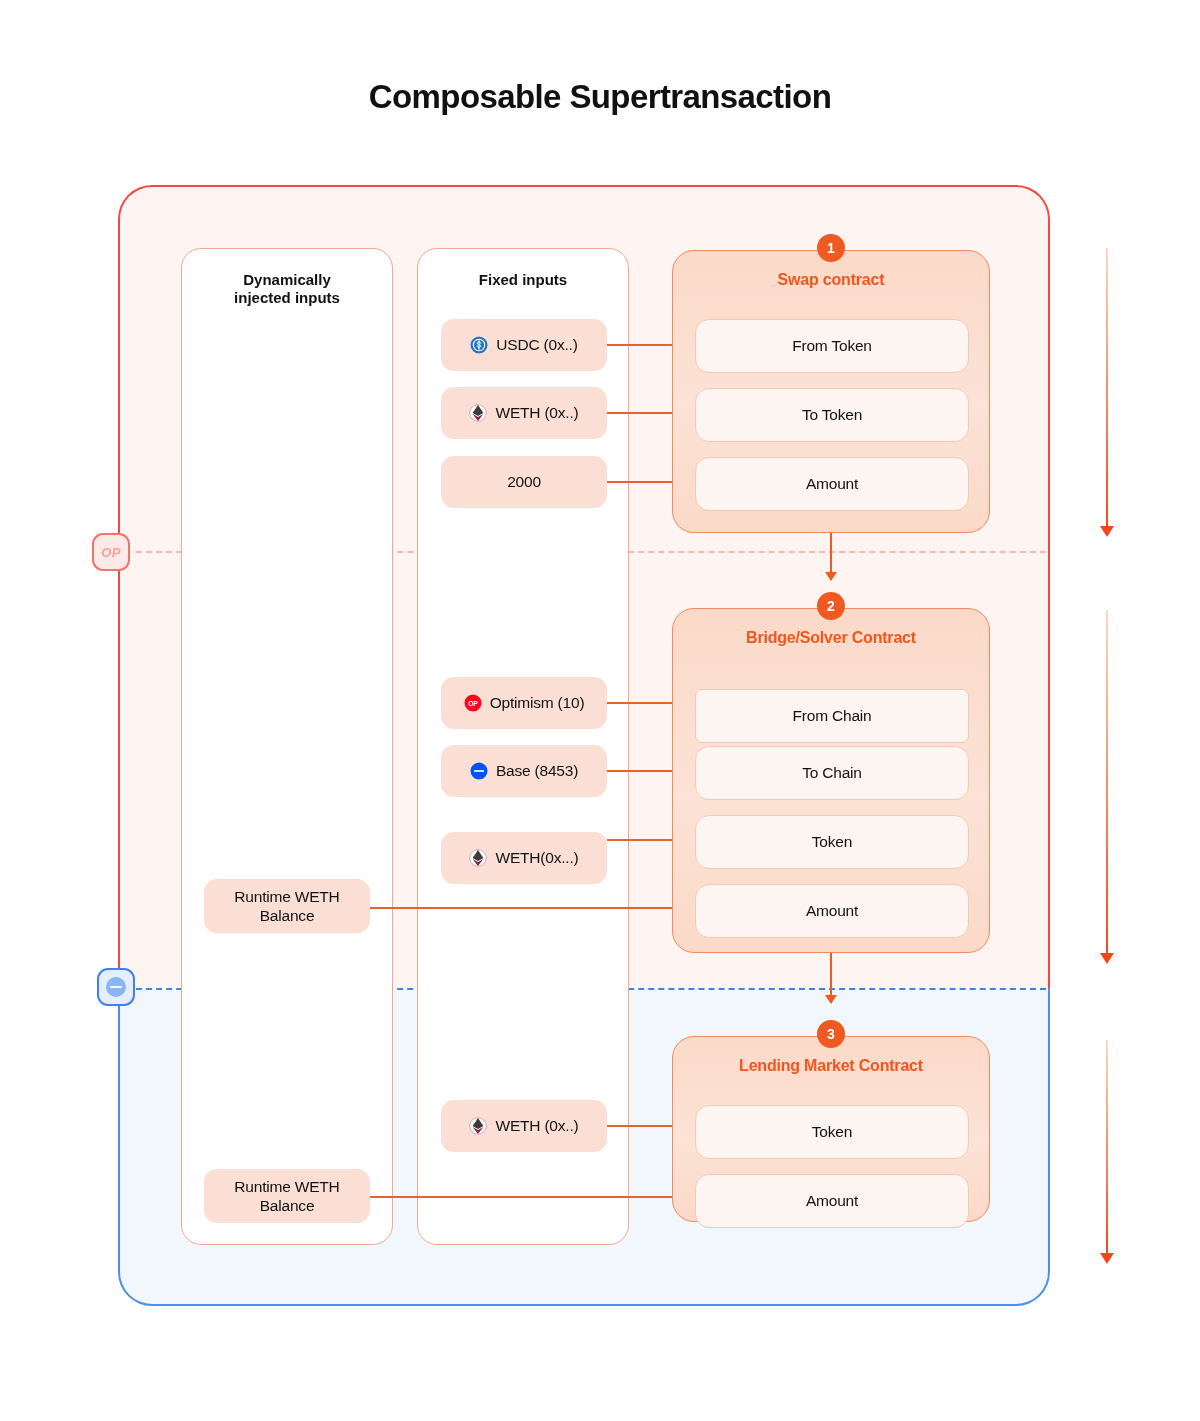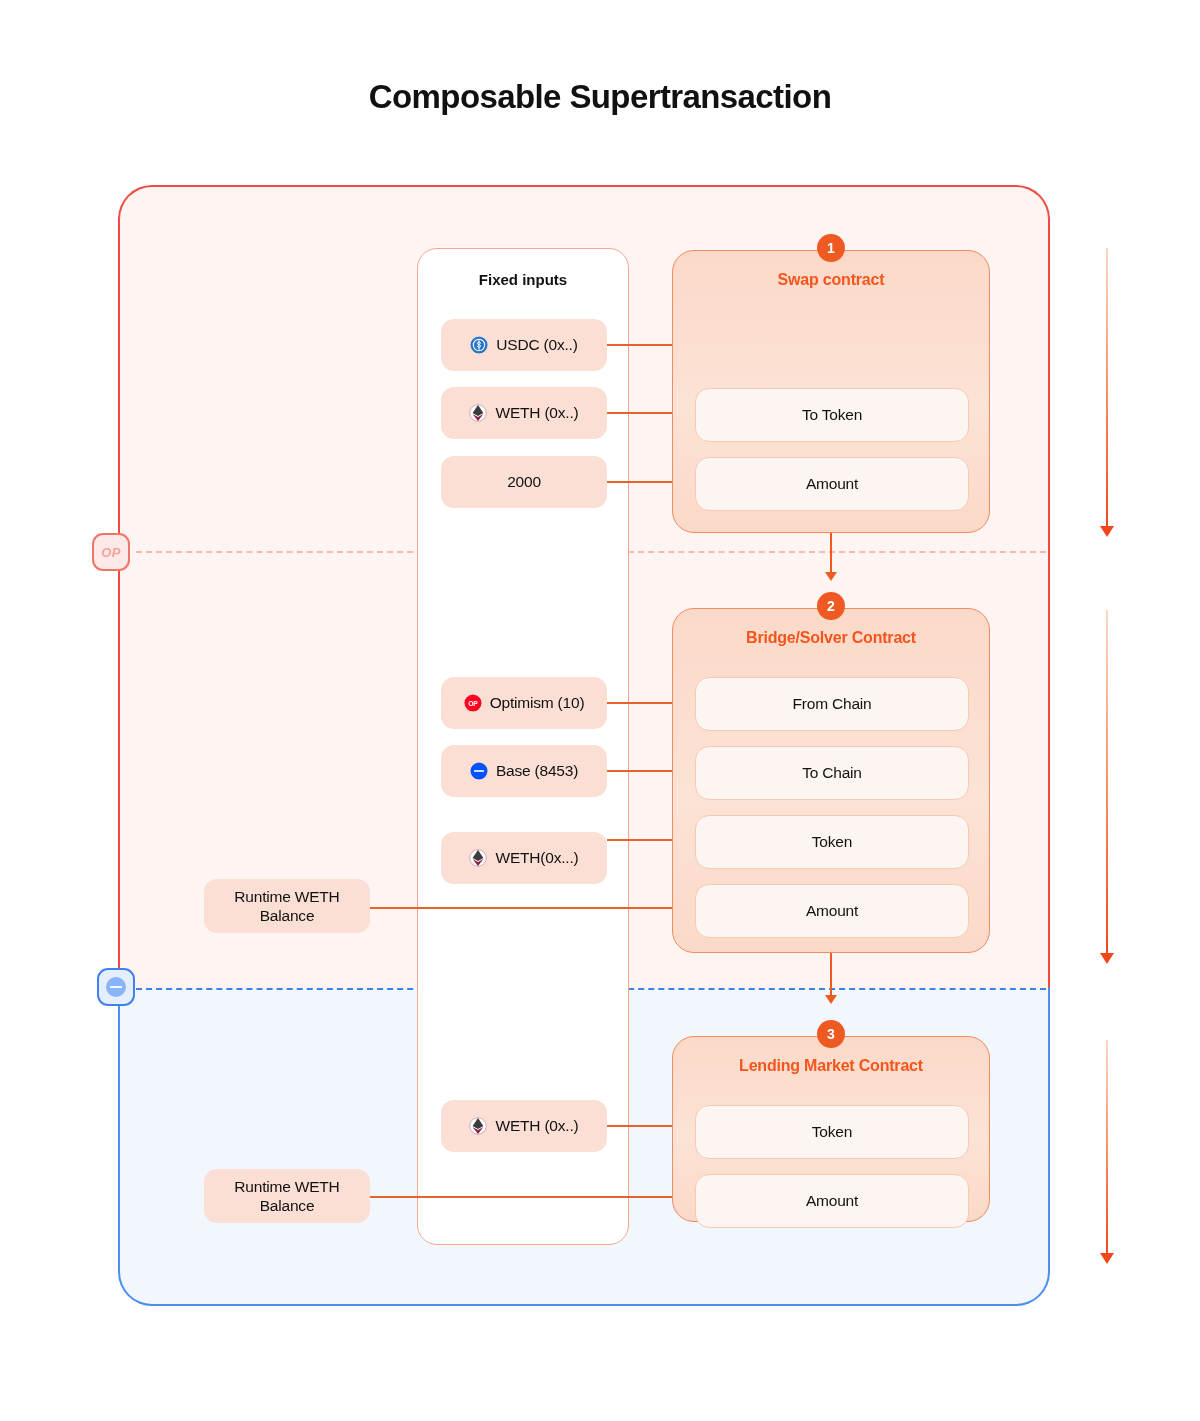--- a/index.html
+++ b/index.html
@@ -248,20 +248,26 @@
   <div class="chain-badge" id="badge-op">
     <span class="op-text">OP</span>
   </div>
   <div class="chain-badge" id="badge-base">
     <svg width="22" height="22" viewBox="0 0 22 22">
       <circle cx="11" cy="11" r="10" fill="#8ab4f8"></circle>
       <rect x="5" y="10" width="12" height="2" fill="#f2f7fe"></rect>
     </svg>
   </div>
 
+  <div class="column" id="col-dynamic">
+    <div class="column-header">
+      <span>Dynamically</span><br>
+      <span>injected inputs</span>
+    </div>
+  </div>
 
   <div class="column" id="col-fixed">
     <div class="column-header">Fixed inputs</div>
   </div>
 
   <div class="chip" style="left:441px; top:319px; width:166px; height:52px;">
     <svg class="tok" viewBox="0 0 20 20">
       <circle cx="10" cy="10" r="9.5" fill="#2775ca"></circle>
       <circle cx="10" cy="10" r="6.3" fill="none" stroke="#ffffff" stroke-width="1.2"></circle>
       <path d="M10 4.6v10.8" stroke="#ffffff" stroke-width="1.2"></path>
@@ -349,31 +355,32 @@
   <div class="arrowhead-right" style="left:689px; top:1121px;"></div>
 
   <div class="hline" style="left:370px; top:907px; width:323px;"></div>
   <div class="arrowhead-right" style="left:689px; top:903px;"></div>
 
   <div class="hline" style="left:370px; top:1196px; width:323px;"></div>
   <div class="arrowhead-right" style="left:689px; top:1192px;"></div>
 
   <div class="contract" style="left:672px; top:250px; width:318px; height:283px;">
     <div class="contract-title">Swap contract</div>
+    <div class="field" style="top:68px;">From Token</div>
     <div class="field" style="top:137px;">To Token</div>
     <div class="field" style="top:206px;">Amount</div>
   </div>
   <div class="step-badge" style="left:817px; top:234px;">1</div>
 
   <div class="vline" style="left:830px; top:533px; height:42px;"></div>
   <div class="arrowhead-down" style="left:825px; top:572px;"></div>
 
   <div class="contract" style="left:672px; top:608px; width:318px; height:345px;">
     <div class="contract-title">Bridge/Solver Contract</div>
-    <div class="field" style="top:68px;">From Chain</div>
+    <div class="field" style="top:80px;border-radius:7px;">From Chain</div>
     <div class="field" style="top:137px;">To Chain</div>
     <div class="field" style="top:206px;">Token</div>
     <div class="field" style="top:275px;">Amount</div>
   </div>
   <div class="step-badge" style="left:817px; top:592px;">2</div>
 
   <div class="vline" style="left:830px; top:953px; height:44px;"></div>
   <div class="arrowhead-down" style="left:825px; top:995px;"></div>
 
   <div class="contract" style="left:672px; top:1036px; width:318px; height:186px;">

